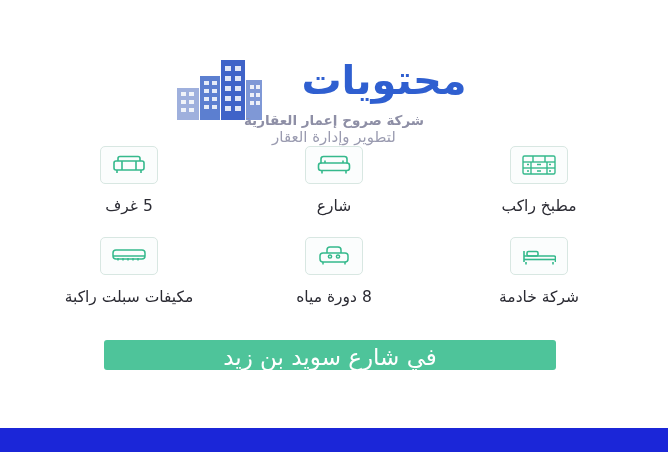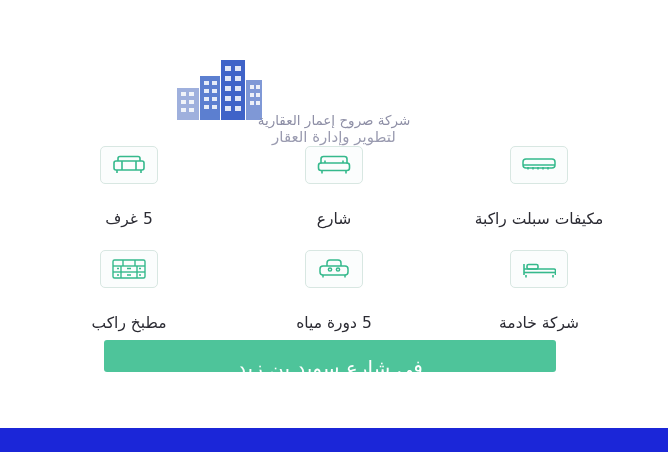--- a/index.html
+++ b/index.html
@@ -55,21 +55,21 @@
     letter-spacing: 0px;
     direction: rtl;
   }
   .logo-sub1 {
     position: absolute;
     top: 60px;
     right: 0;
     width: 330px;
     text-align: center;
     font-size: 13.5px;
-    font-weight: normal;
+    font-weight: bold;
     color: #8e8fa6;
     direction: rtl;
   }
   .logo-sub2 {
     position: absolute;
     top: 76px;
     right: 0;
     width: 330px;
     text-align: center;
     font-size: 15px;
@@ -102,45 +102,45 @@
     border: 1.6px solid #d8e7e2;
     border-radius: 5px;
     background: #fbfdfd;
     display: flex;
     align-items: center;
     justify-content: center;
     box-sizing: border-box;
   }
   .feature-icon svg { display: block; }
   .feature-label {
-    margin-top: 26px;
+    margin-top: 13px;
     font-size: 15.5px;
     color: #2b2b33;
     direction: rtl;
     text-align: center;
     white-space: nowrap;
   }
 
   
   .cta {
     position: absolute;
     top: 340px;
     left: 104px;
     width: 452px;
     height: 30px;
     background: #4ec49a;
     border: none;
     border-radius: 3px;
     color: #ffffff;
-    font-size: 20px;
+    font-size: 23px;
     font-family: "DejaVu Sans", "Liberation Sans", sans-serif;
     direction: rtl;
     letter-spacing: 1px;
     cursor: pointer;
-    padding: 16px;
+    padding: 4px;
   }
 
   
   .bottom-bar {
     position: absolute;
     left: 0;
     bottom: 0;
     width: 668px;
     height: 24px;
     background: #1b26d8;
@@ -186,20 +186,21 @@
               <rect x="60" y="52" width="6" height="5"></rect>
             <rect x="75" y="31" width="4" height="4"></rect>
               <rect x="81" y="31" width="4" height="4"></rect>
             <rect x="75" y="39" width="4" height="4"></rect>
               <rect x="81" y="39" width="4" height="4"></rect>
             <rect x="75" y="47" width="4" height="4"></rect>
               <rect x="81" y="47" width="4" height="4"></rect>
           </g>
         </svg>
       </div>
+      <div class="logo-text">محتويات</div>
       <div class="logo-sub1">شركة صروح إعمار العقارية</div>
       <div class="logo-sub2">لتطوير وإدارة العقار</div>
     </div>
   </div>
 
   <div class="features">
 
     <div class="feature">
       <div class="feature-icon">
         <svg width="34" height="22" viewBox="0 0 34 22" xmlns="http://www.w3.org/2000/svg" fill="none" stroke="#35b98c" stroke-width="1.6">
@@ -215,58 +216,58 @@
     <div class="feature">
       <div class="feature-icon">
         <svg width="34" height="22" viewBox="0 0 34 22" xmlns="http://www.w3.org/2000/svg" fill="none" stroke="#35b98c" stroke-width="1.6">
           <path d="M4 9.5V5a2.5 2.5 0 0 1 2.5-2.5h21A2.5 2.5 0 0 1 30 5v4.5"></path>
           <rect x="1.5" y="9" width="31" height="7.5" rx="2.5"></rect>
           <path d="M5 16.5v3M29 16.5v3"></path>
           <path d="M8 9V6.5M26 9V6.5"></path>
         </svg>
       </div>
       <div class="feature-label">شارع</div>
-    </div>
-
-    <div class="feature">
-      <div class="feature-icon">
-        <svg width="36" height="20" viewBox="0 0 36 20" xmlns="http://www.w3.org/2000/svg" fill="none" stroke="#35b98c" stroke-width="1.5">
-          <rect x="2" y="4" width="32" height="9" rx="3"></rect>
-          <path d="M2 10h32"></path>
-          <path d="M7 12v2.5M12 12v2.5M17 12v2.5M22 12v2.5M27 12v2.5"></path>
-        </svg>
-      </div>
-      <div class="feature-label">مكيفات سبلت راكبة</div>
     </div>
 
     <div class="feature">
       <div class="feature-icon">
         <svg width="36" height="22" viewBox="0 0 36 22" xmlns="http://www.w3.org/2000/svg" fill="none" stroke="#35b98c" stroke-width="1.4">
           <rect x="2" y="2" width="32" height="18" rx="1.5"></rect>
           <path d="M2 8h32"></path>
           <path d="M12 2v6M24 2v6"></path>
           <path d="M2 14h32"></path>
           <path d="M10 8v12M26 8v12"></path>
           <path d="M6 10.5h2M30 10.5h-2M6 17h2M30 17h-2M16 10.5h4M16 17h4"></path>
         </svg>
       </div>
       <div class="feature-label">مطبخ راكب</div>
     </div>
 
     <div class="feature">
       <div class="feature-icon">
+        <svg width="36" height="20" viewBox="0 0 36 20" xmlns="http://www.w3.org/2000/svg" fill="none" stroke="#35b98c" stroke-width="1.5">
+          <rect x="2" y="4" width="32" height="9" rx="3"></rect>
+          <path d="M2 10h32"></path>
+          <path d="M7 12v2.5M12 12v2.5M17 12v2.5M22 12v2.5M27 12v2.5"></path>
+        </svg>
+      </div>
+      <div class="feature-label">مكيفات سبلت راكبة</div>
+    </div>
+
+    <div class="feature">
+      <div class="feature-icon">
         <svg width="34" height="22" viewBox="0 0 34 22" xmlns="http://www.w3.org/2000/svg" fill="none" stroke="#35b98c" stroke-width="1.5">
           <rect x="3" y="8" width="28" height="9" rx="3"></rect>
           <path d="M10 8V5a3 3 0 0 1 3-3h8a3 3 0 0 1 3 3v3"></path>
           <circle cx="13" cy="11.5" r="1.6"></circle>
           <circle cx="21" cy="11.5" r="1.6"></circle>
           <path d="M6 17v2.5M28 17v2.5"></path>
         </svg>
       </div>
-      <div class="feature-label">5 دورة مياه</div>
+      <div class="feature-label">8 دورة مياه</div>
     </div>
 
     <div class="feature">
       <div class="feature-icon">
         <svg width="34" height="22" viewBox="0 0 34 22" xmlns="http://www.w3.org/2000/svg" fill="none" stroke="#35b98c" stroke-width="1.6">
           <path d="M2 17V6"></path>
           <path d="M2 11h30a1.5 1.5 0 0 1 1.5 1.5V17"></path>
           <rect x="5" y="6.5" width="11" height="4.5" rx="1.5"></rect>
           <path d="M2 14.5h31.5"></path>
           <path d="M4 17v2.5M31 17v2.5"></path>

